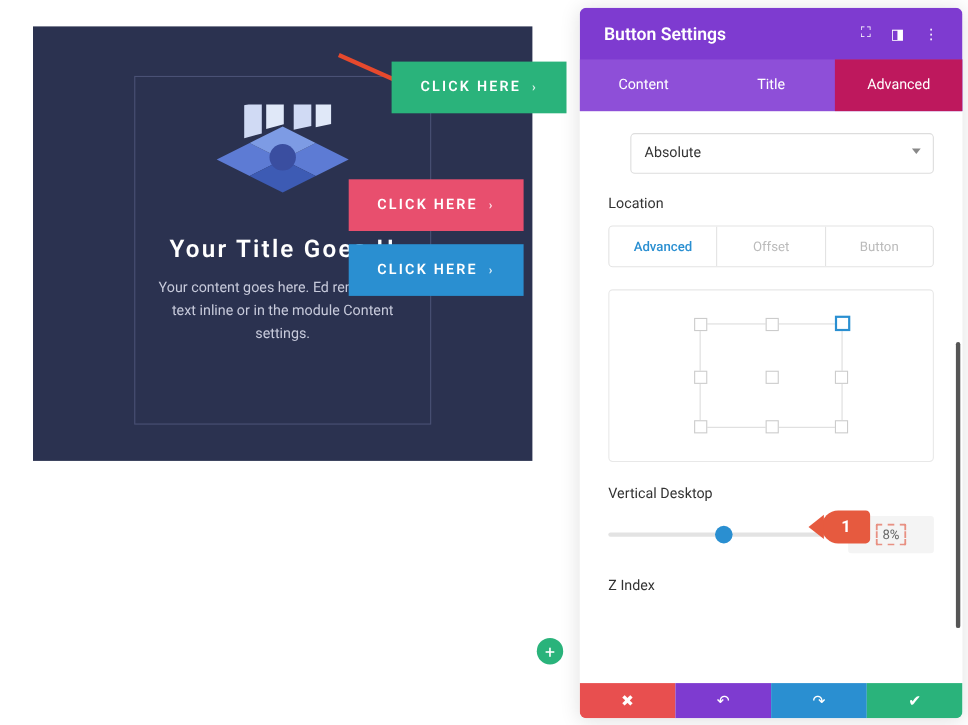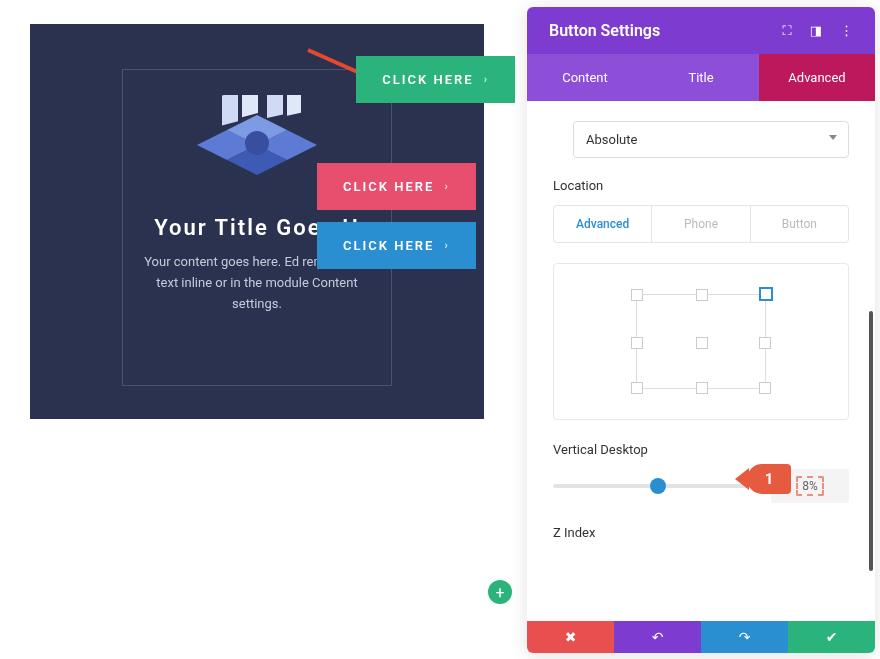--- a/index.html
+++ b/index.html
@@ -130,21 +130,21 @@
   </div>
 
   <div class="panel-body">
     <div class="select-wrap">
       <div class="select">Absolute</div>
     </div>
 
     <div class="field-label">Location</div>
     <div class="seg">
       <div class="seg-item active">Advanced</div>
-      <div class="seg-item">Phone</div>
+      <div class="seg-item">Offset</div>
       <div class="seg-item">Button</div>
     </div>
 
     <div class="grid-box">
       <div class="grid-inner">
         <div class="grid-dot" style="left:-6px;top:-6px"></div>
         <div class="grid-dot" style="left:59px;top:-6px"></div>
         <div class="grid-dot active" style="right:-8px;top:-8px"></div>
         <div class="grid-dot" style="left:-6px;top:42px"></div>
         <div class="grid-dot" style="left:59px;top:42px"></div>

